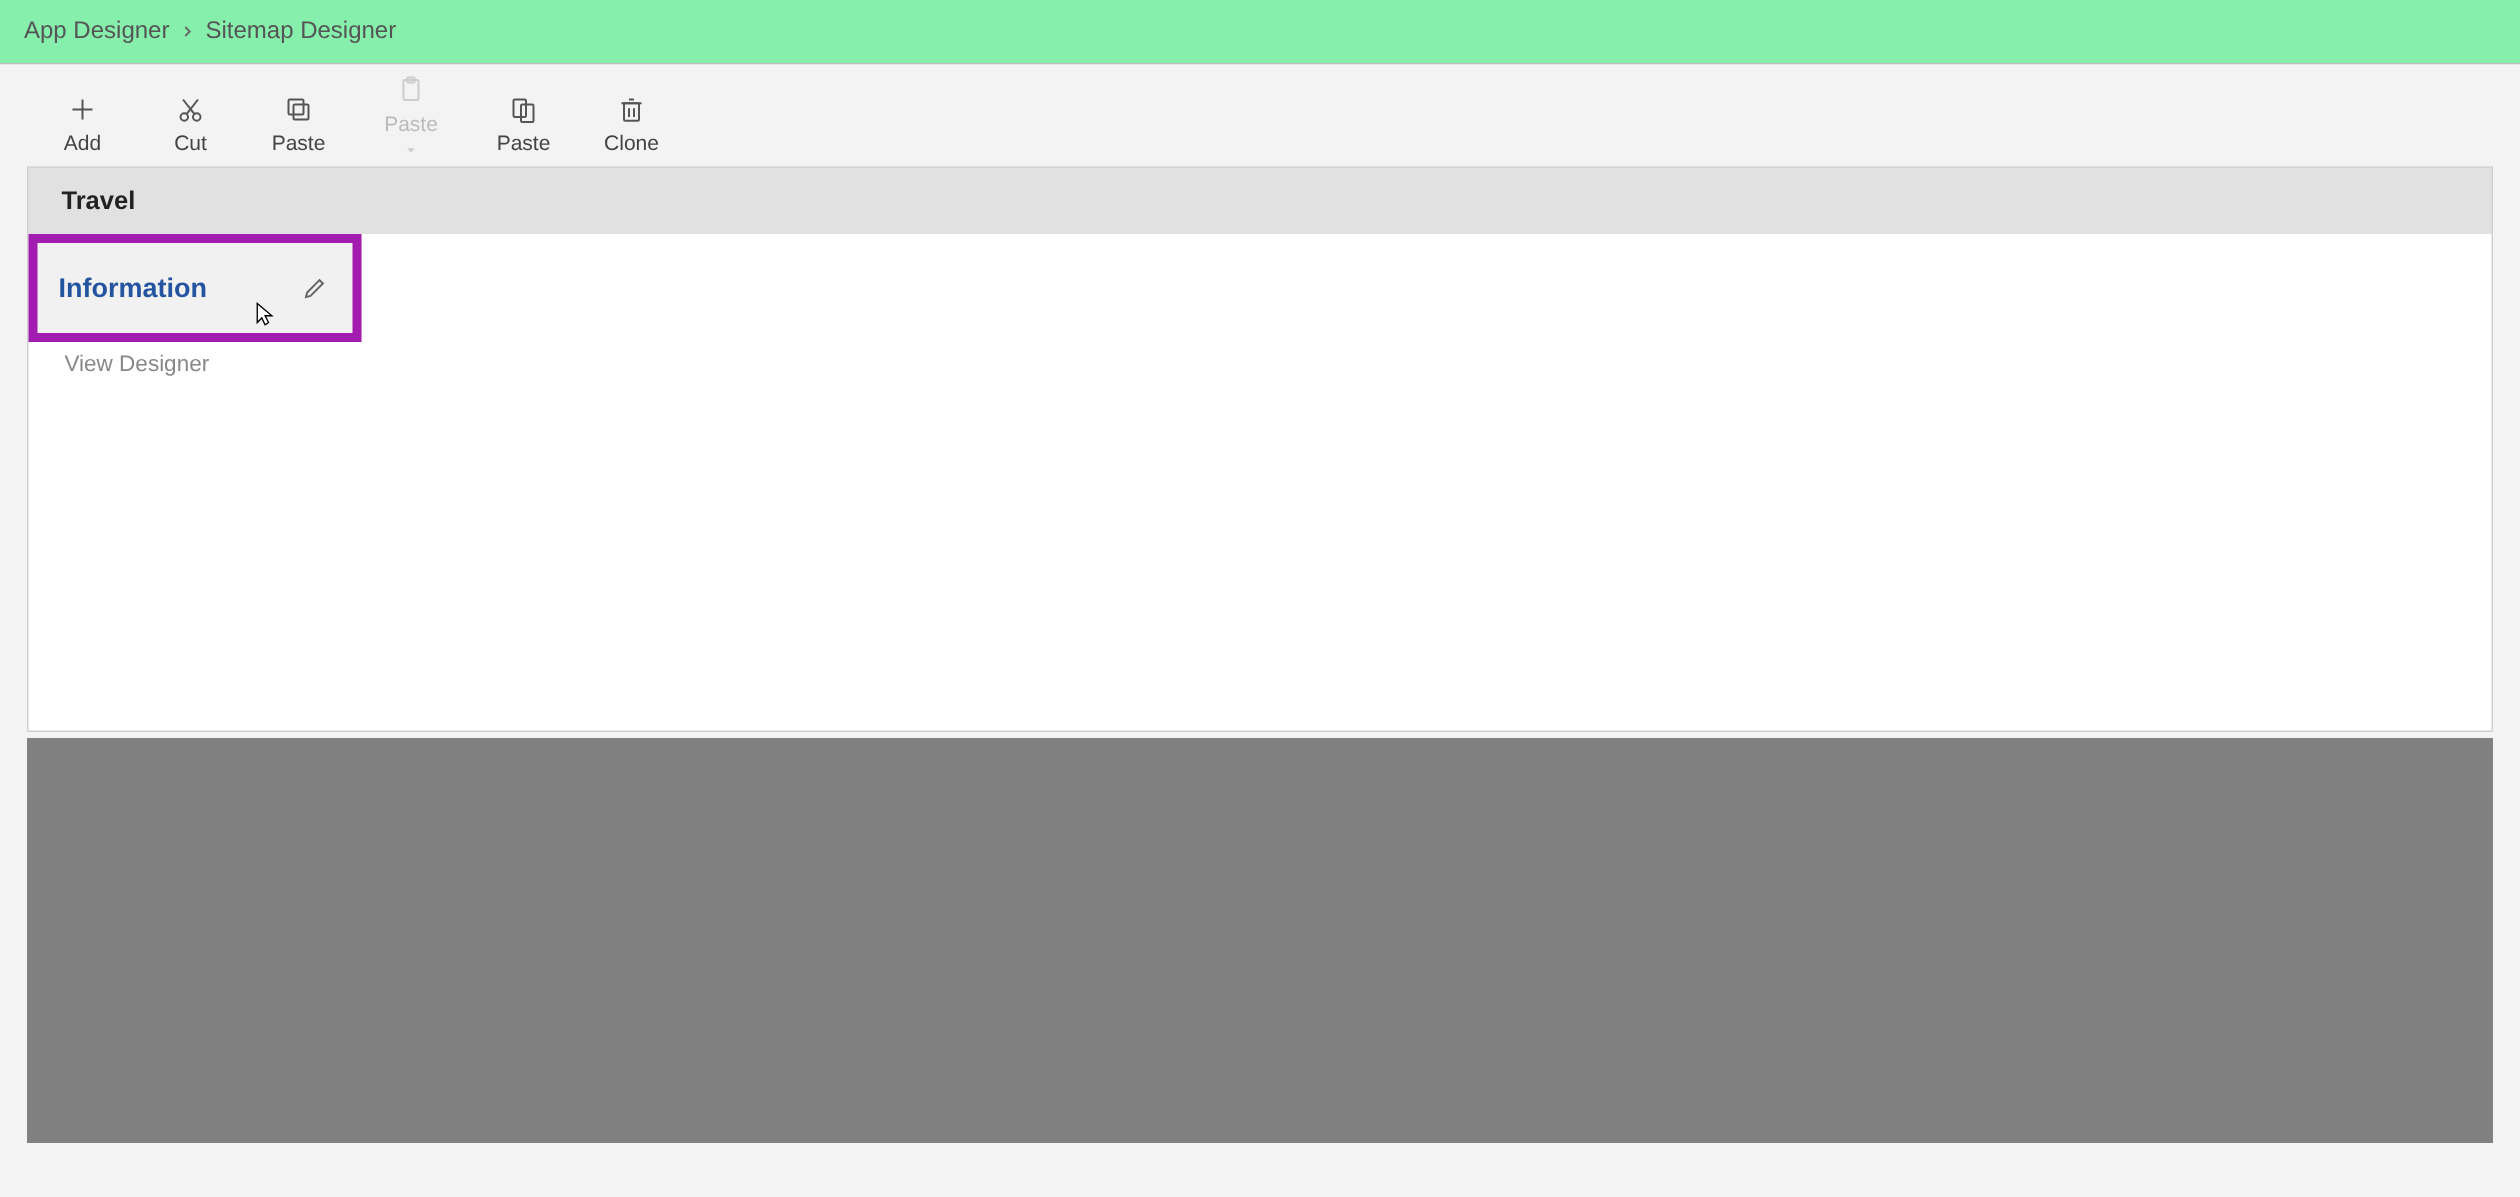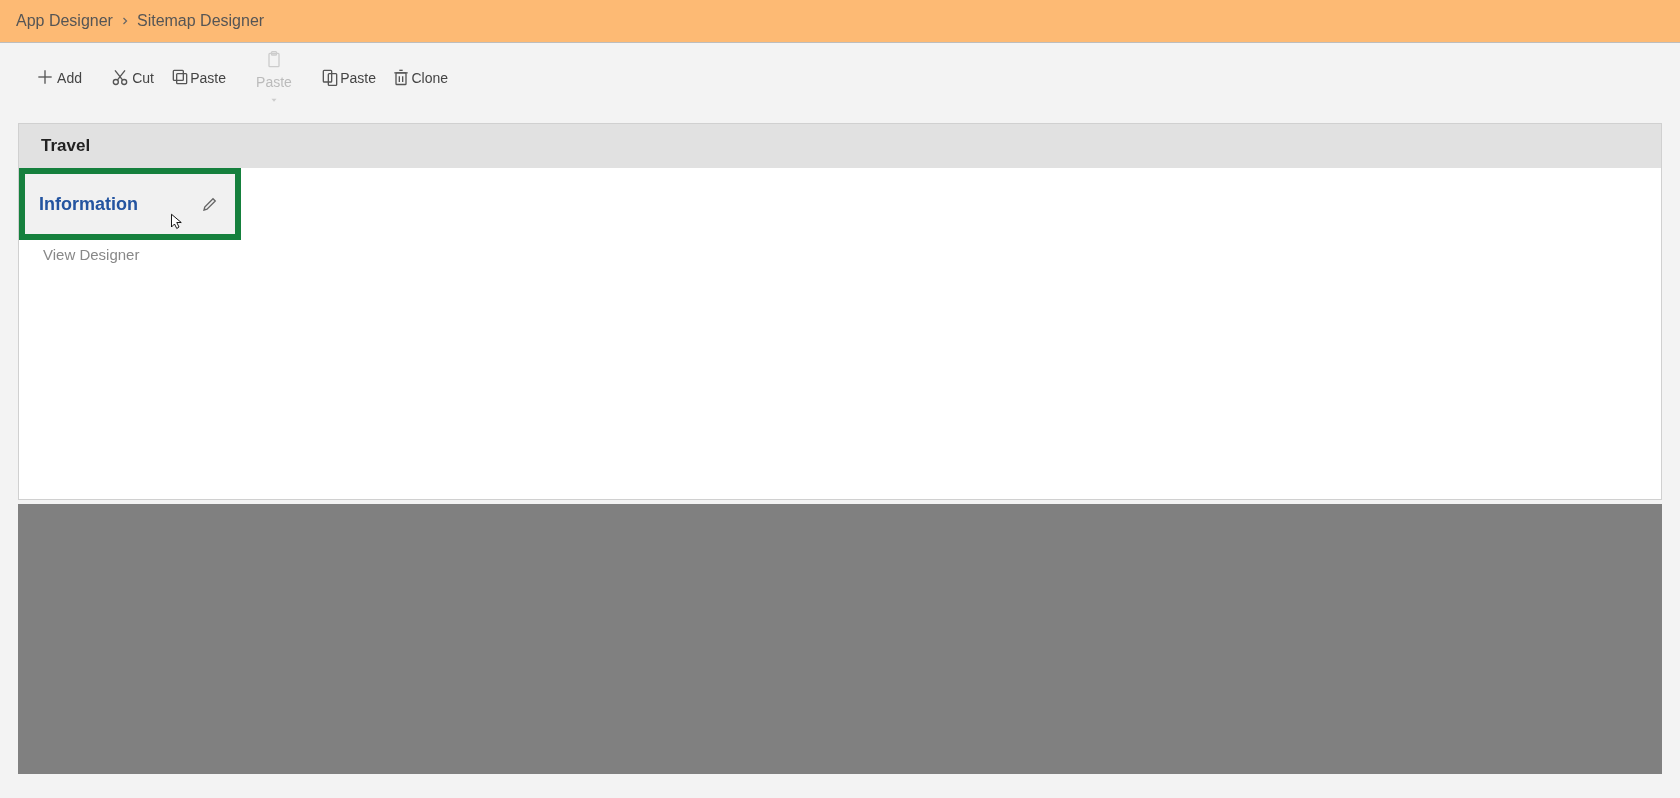--- a/index.html
+++ b/index.html
@@ -1,20 +1,20 @@
 <!DOCTYPE html>
 <html><head>
   <meta charset="utf-8">
   <style>
     * { margin: 0; padding: 0; box-sizing: border-box; }
     html, body { width: 1680px; height: 798px; font-family: "Segoe UI", Arial, sans-serif; background: #f3f3f3; color: #333; }
     
     .header {
       padding: 12px 16px 10px 16px;
-      background: #fdba74;
+      background: #86efac;
     }
     .breadcrumb {
       display: flex;
       align-items: center;
       gap: 6px;
       font-size: 16px;
       color: #555;
       margin-bottom: 2px;
     }
     .breadcrumb-sep { color: #888; display:flex; align-items:center; }
@@ -33,21 +33,21 @@
     
     .toolbar {
       display: flex;
       align-items: flex-end;
       gap: 18px;
       padding: 10px 28px 8px 28px;
       background: #f3f3f3;
     }
     .tb-btn {
       display: flex;
-      flex-direction: row;
+      flex-direction: column;
       align-items: center;
       justify-content: flex-end;
       width: 54px;
       height: 50px;
       font-size: 14px;
       color: #444;
       cursor: pointer;
       user-select: none;
     }
     .tb-btn.disabled { color: #bbb; cursor: default; }
@@ -64,38 +64,37 @@
       margin: 0 18px;
     }
     .area-header {
       background: #e1e1e1;
       padding: 12px 22px;
       font-size: 17px;
       font-weight: 600;
       color: #222;
       border: 1px solid #d0d0d0;
       border-bottom: none;
-      margin-top: 12px;
     }
     .canvas {
       background: #ffffff;
       border: 1px solid #d0d0d0;
       border-top: none;
       height: 332px;
       position: relative;
       padding: 4px 0 0 0;
     }
     
     .group-tile {
       position: absolute;
       top: 0px;
       left: 0px;
       width: 222px;
       height: 72px;
-      border: 6px solid #15803d;
+      border: 6px solid #a21caf;
       background: #f1f1f1;
       display: flex;
       align-items: center;
       padding: 0 14px;
       justify-content: space-between;
     }
     .group-label {
       color: #2454a0;
       font-weight: 600;
       font-size: 18px;

